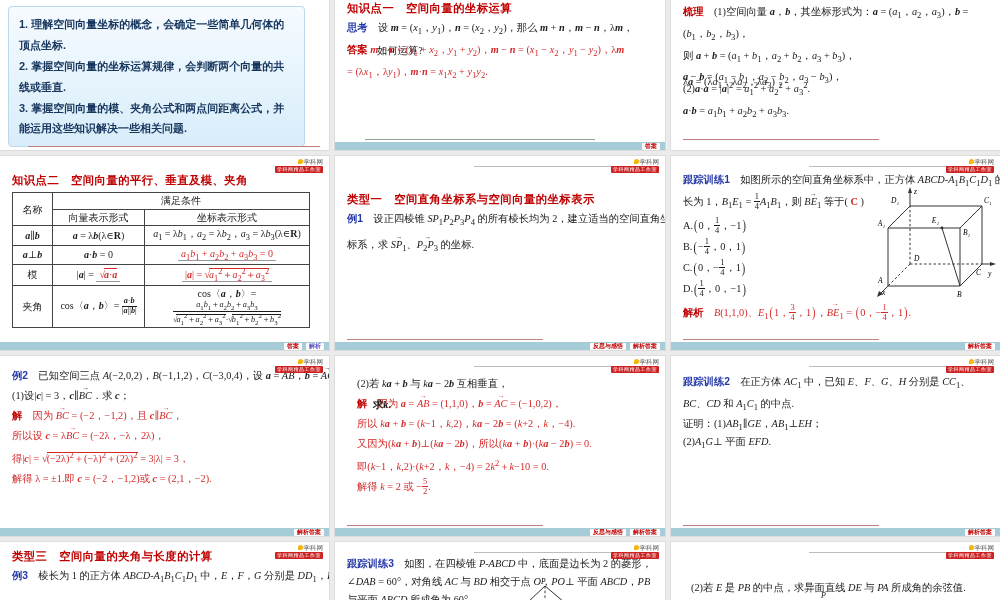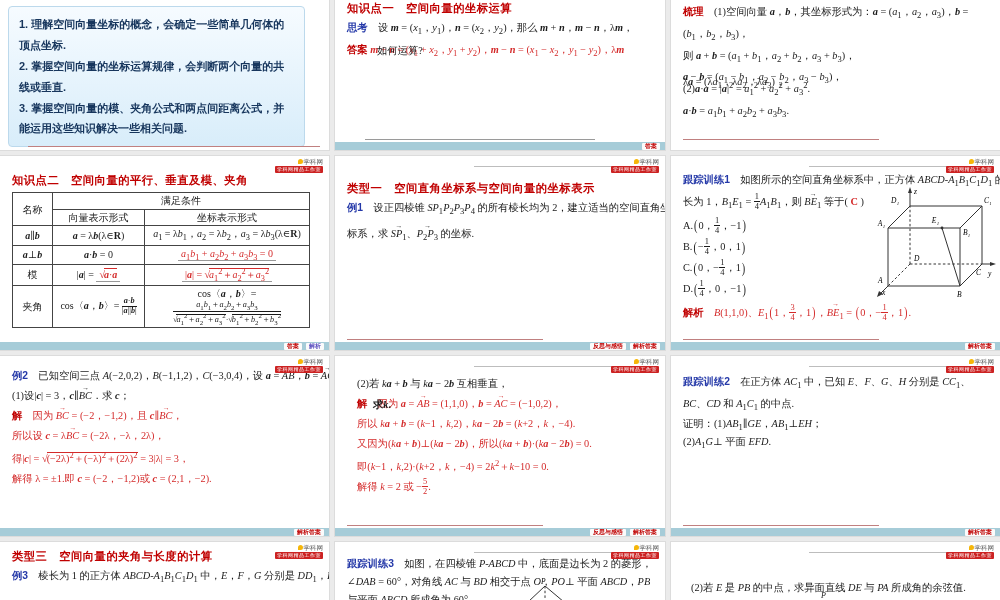--- a/index.html
+++ b/index.html
@@ -71,20 +71,21 @@
     </div>
 
     <div class="redline" style="left:28px;width:292px;bottom:3px"></div>
   </section>
 
   <section class="cell" id="c2">
     <div class="pad" style="margin-top:-7px">
       <div class="t-red">知识点一　空间向量的坐标运算</div>
       <div class="ln"><b class="bl">思考</b>　设 <b><i>m</i></b> = (<i>x</i><sub>1</sub>，<i>y</i><sub>1</sub>)，<b><i>n</i></b> = (<i>x</i><sub>2</sub>，<i>y</i><sub>2</sub>)，那么 <b><i>m</i></b> + <b><i>n</i></b>，<b><i>m</i></b> − <b><i>n</i></b>，λ<b><i>m</i></b>，</div>
       <div class="ln rel"><b class="rd">答案</b><span class="ghost">如何运算?</span><span class="rtx"> <b><i>m</i></b> + <b><i>n</i></b> = (<i>x</i><sub>1</sub> + <i>x</i><sub>2</sub>，<i>y</i><sub>1</sub> + <i>y</i><sub>2</sub>)，<b><i>m</i></b> − <b><i>n</i></b> = (<i>x</i><sub>1</sub> − <i>x</i><sub>2</sub>，<i>y</i><sub>1</sub> − <i>y</i><sub>2</sub>)，λ<b><i>m</i></b></span></div>
+      <div class="ln"><span class="rtx">= (λ<i>x</i><sub>1</sub>，λ<i>y</i><sub>1</sub>)，<b><i>m</i></b>·<b><i>n</i></b> = <i>x</i><sub>1</sub><i>x</i><sub>2</sub> + <i>y</i><sub>1</sub><i>y</i><sub>2</sub>.</span></div>
     </div>
     <div class="grayline"></div>
     <div class="bar">
       <span class="bar-btn">答案</span>
     </div>
   </section>
 
   <section class="cell" id="c3">
     <div class="pad" style="margin-top:-3px">
       <div class="ln"><b class="rd">梳理</b>　(1)空间向量 <b><i>a</i></b>，<b><i>b</i></b>，其坐标形式为：<b><i>a</i></b> = (<i>a</i><sub>1</sub>，<i>a</i><sub>2</sub>，<i>a</i><sub>3</sub>)，<b><i>b</i></b> =</div>
@@ -143,21 +144,21 @@
       <span class="bar-btn alt">解析</span>
     </div>
   </section>
 
   <section class="cell" id="c5">
     <div class="logo">
       <div class="logo-top"><span class="logo-dot"></span><span>学科网</span></div>
       <div class="logo-strip">学科网精品工作室</div>
     </div>
     <div class="topline"></div>
-    <div class="pad" style="padding-top:22px">
+    <div class="pad" style="padding-top:33px">
       <div class="t-red">类型一　空间直角坐标系与空间向量的坐标表示</div>
       <div class="ln"><b class="bl">例1</b>　设正四棱锥 <i>SP</i><sub>1</sub><i>P</i><sub>2</sub><i>P</i><sub>3</sub><i>P</i><sub>4</sub> 的所有棱长均为 2，建立适当的空间直角坐</div>
       <div class="ln" style="margin-top:4px">标系，求 <span class="vec"><i>SP</i><sub>1</sub></span>、<span class="vec"><i>P</i><sub>2</sub><i>P</i><sub>3</sub></span> 的坐标.</div>
     </div>
     <div class="redline"></div>
     <div class="bar">
       <span class="bar-btn">反思与感悟</span>
       <span class="bar-btn">解析答案</span>
     </div>
   </section>

